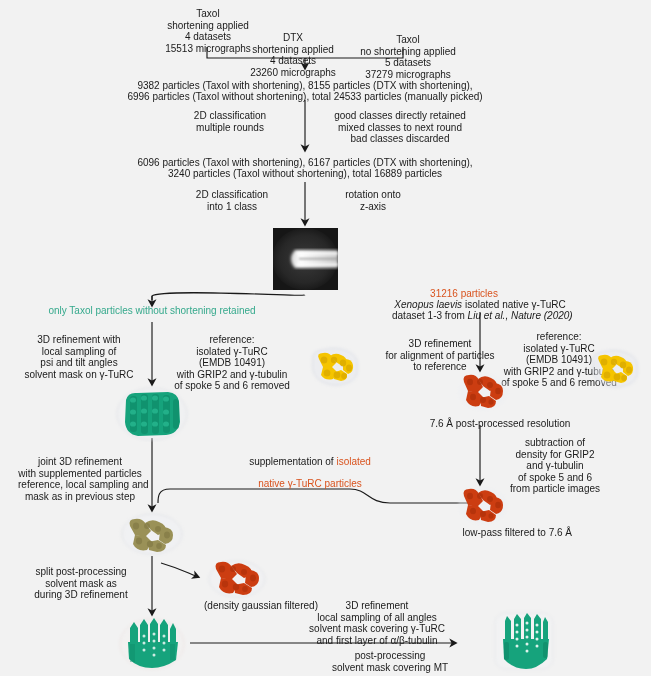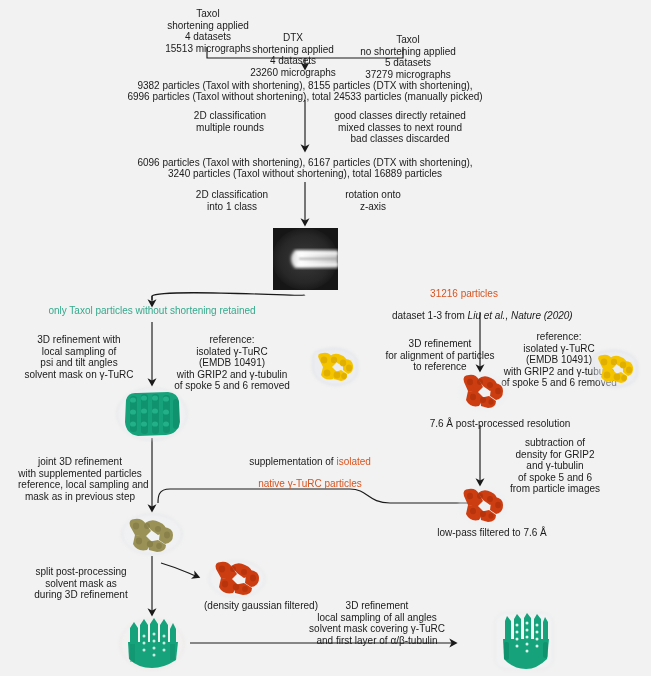--- a/index.html
+++ b/index.html
@@ -201,20 +201,21 @@
         <ellipse cx="60" cy="28" rx="3" ry="2.6"></ellipse>
         <ellipse cx="27" cy="40" rx="3" ry="2.6"></ellipse>
         <ellipse cx="38" cy="40" rx="3" ry="2.6"></ellipse>
         <ellipse cx="49" cy="40" rx="3" ry="2.6"></ellipse>
         <ellipse cx="60" cy="40" rx="3" ry="2.6"></ellipse>
       </g>
     </svg>
   </div>
 
   <div class="txt orange" style="left:404px;top:288px;width:120px;">31216 particles</div>
+  <div class="txt" style="left:392px;top:299px;width:176px;"><span class="ital">Xenopus laevis</span><span> isolated native γ-TuRC</span></div>
   <div class="txt" style="left:392px;top:310px;width:176px;"><span>dataset 1-3 from </span><span class="ital">Liu et al., Nature (2020)</span></div>
 
   <div class="txt" style="left:380px;top:338px;width:120px;"><span>3D refinement</span>
 <span>for alignment of particles</span>
 <span>to reference</span></div>
 
   <div class="txt" style="left:490px;top:331px;width:138px;"><span>reference:</span>
 <span>isolated γ-TuRC</span>
 <span>(EMDB 10491)</span>
 <span>with GRIP2 and γ-tubulin</span>
@@ -298,21 +299,21 @@
         <ellipse cx="28" cy="13" rx="3" ry="3"></ellipse>
         <ellipse cx="38" cy="16" rx="3" ry="3"></ellipse>
         <ellipse cx="46" cy="22" rx="2.8" ry="3.2"></ellipse>
         <ellipse cx="21" cy="28" rx="3" ry="3.2"></ellipse>
         <ellipse cx="31" cy="31" rx="3" ry="3"></ellipse>
         <ellipse cx="39" cy="33" rx="2.6" ry="2.8"></ellipse>
       </g>
     </svg>
   </div>
 
-  <div class="txt" style="left:412px;top:527px;width:160px;">low-pass filtered to 7.6 Å</div>
+  <div class="txt" style="left:412px;top:527px;width:160px;text-align:right;">low-pass filtered to 7.6 Å</div>
 
   <div class="txt" style="left:18px;top:456px;width:124px;"><span>joint 3D refinement</span>
 <span>with supplemented particles</span>
 <span>reference, local sampling and</span>
 <span>mask as in previous step</span></div>
 
   <div class="txt" style="left:200px;top:456px;width:220px;"><span>supplementation of </span><span class="orange">isolated</span></div>
   <div class="txt orange" style="left:200px;top:478px;width:220px;">native γ-TuRC particles</div>
 
   <div class="struct" style="left:114px;top:510px;width:76px;height:48px;">
@@ -414,20 +415,22 @@
         <rect x="62" y="32" width="5" height="16"></rect>
       </g>
     </svg>
   </div>
 
   <div class="txt" style="left:292px;top:600px;width:170px;"><span>3D refinement</span>
 <span>local sampling of all angles</span>
 <span>solvent mask covering γ-TuRC</span>
 <span>and first layer of α/β-tubulin</span></div>
 
+  <div class="txt" style="left:305px;top:650px;width:170px;"><span>post-processing</span>
+<span>solvent mask covering MT</span></div>
 
   <div class="struct" style="left:483px;top:609px;width:84px;height:64px;">
     <svg width="84" height="64" viewBox="0 0 84 64">
       <defs>
           <filter id="hal7">
             <feGaussianBlur stdDeviation="1.4"></feGaussianBlur>
           </filter>
         </defs>
       <g filter="url(#hal7)" opacity="0.4">
         <rect x="12" y="4" width="58" height="56" rx="10" fill="#f2f3f5" stroke="#cfd3dc" stroke-width="1"></rect>

